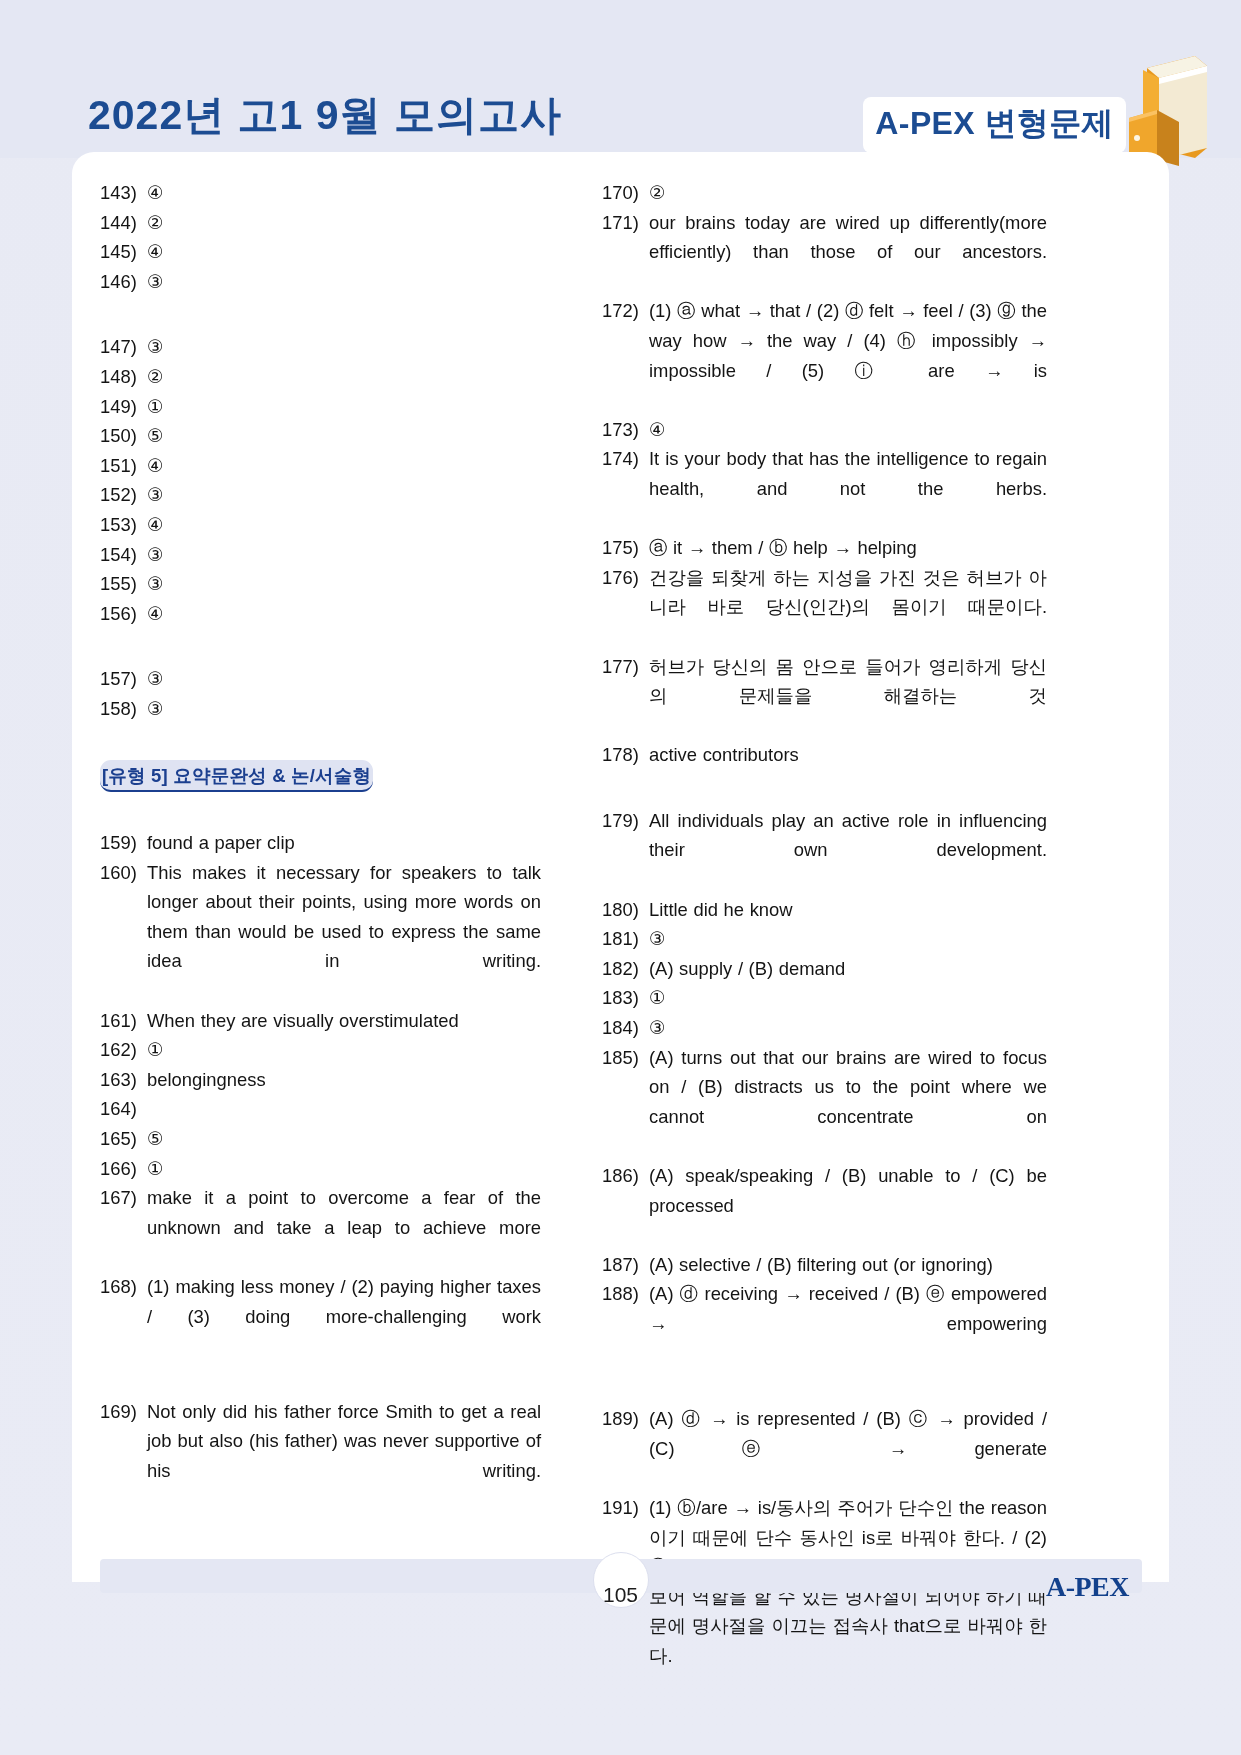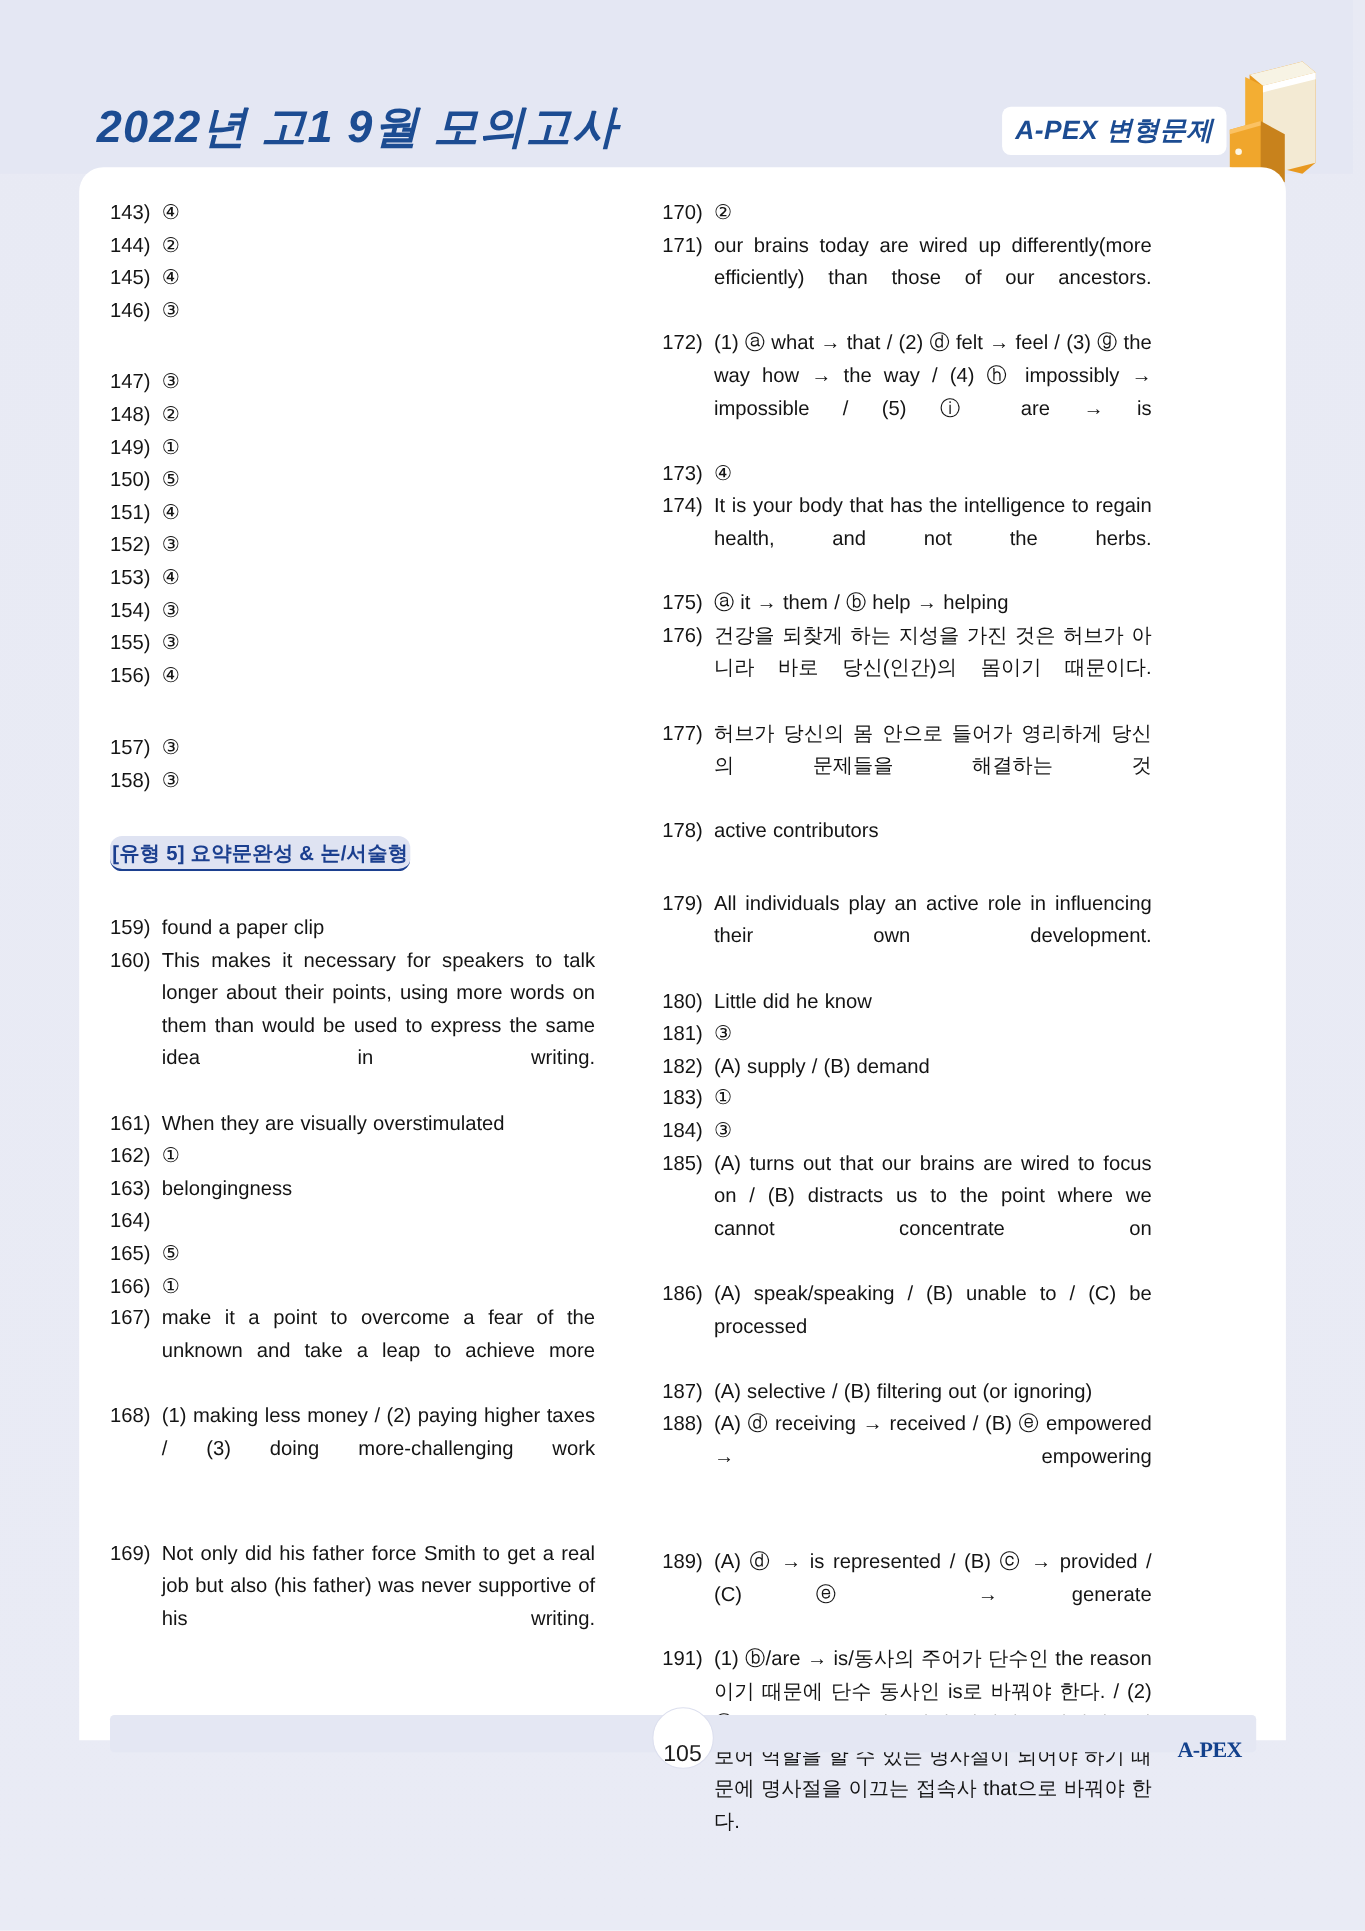--- a/index.html
+++ b/index.html
@@ -16,41 +16,40 @@
   
   #page {
     position: absolute;
     inset: 0;
     background: linear-gradient(180deg,#e8eaf4 0%, #e9ebf5 100%);
   }
 
   
   #header {
     position: absolute;
-    left: 0; top: 0; right: 11px; height: 158px;
+    left: 0; top: 0; right: 0; height: 158px;
     background: #e4e7f3;
-    font-style: italic;
   }
   #doc-title {
     position: absolute;
     left: 88px; top: 88px;
     font-size: 41px;
     font-weight: bold;
     letter-spacing: 1px;
     color: #1c4c92;
     white-space: nowrap;
   }
   #brand-wrap {
     position: absolute;
     right: 118px; top: 100px;
     display: flex;
     align-items: center;
   }
   #brand-tag {
-    font-size: 24px;
+    font-size: 32px;
     font-weight: bold;
     color: #1c4c92;
     background: #ffffff;
     padding: 2px 9px 4px 9px;
     border-radius: 5px;
     box-shadow: 0 0 0 3px #ffffff;
     white-space: nowrap;
     letter-spacing: 0.4px;
   }
   
@@ -144,21 +143,21 @@
     border: 1px solid #dcdfee;
     display: flex;
     align-items: flex-end;
     justify-content: center;
     font-size: 21px;
     color: #1c1c1c;
   }
   #footer-logo {
     position: absolute;
     right: 112px; bottom: 152px;
-    font-size: 20px;
+    font-size: 28px;
     font-weight: bold;
     color: #13418c;
     letter-spacing: -0.5px;
     font-family: "Liberation Serif", "DejaVu Serif", serif;
   }
 </style>
 </head>
 <body>
 
 <div id="page">

